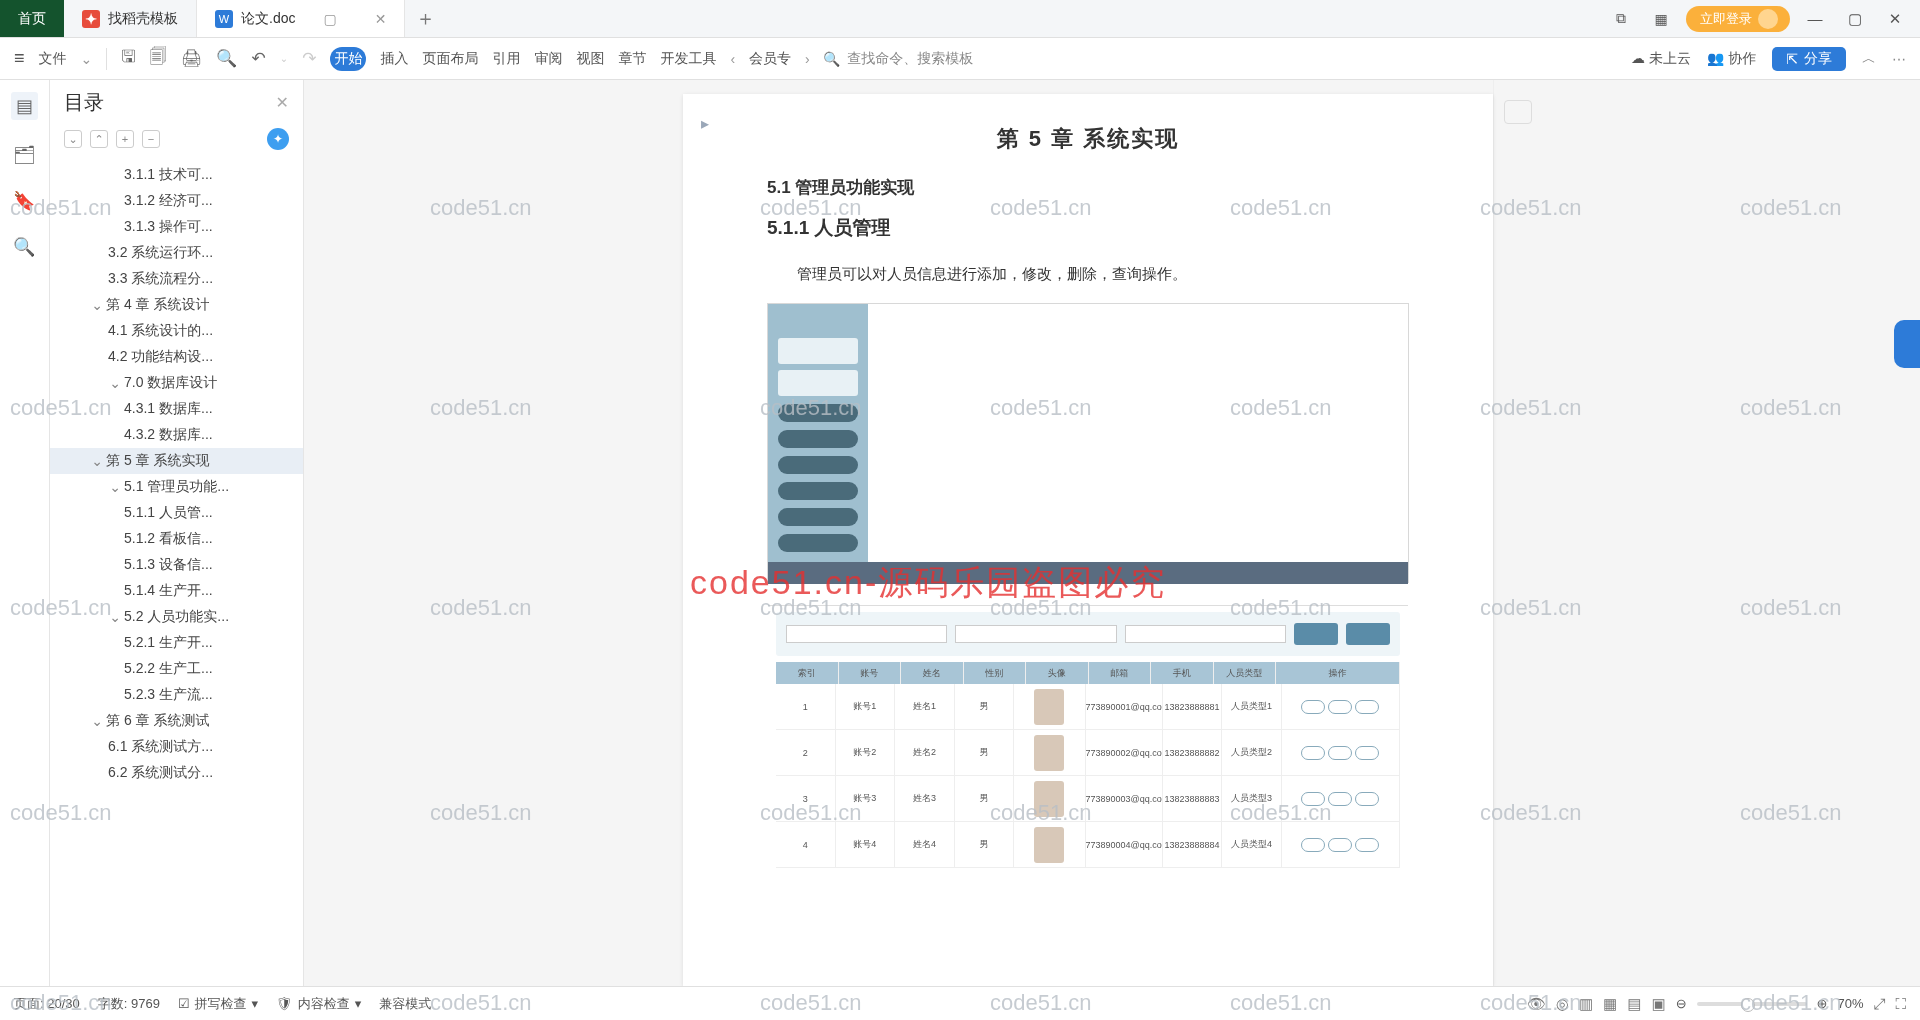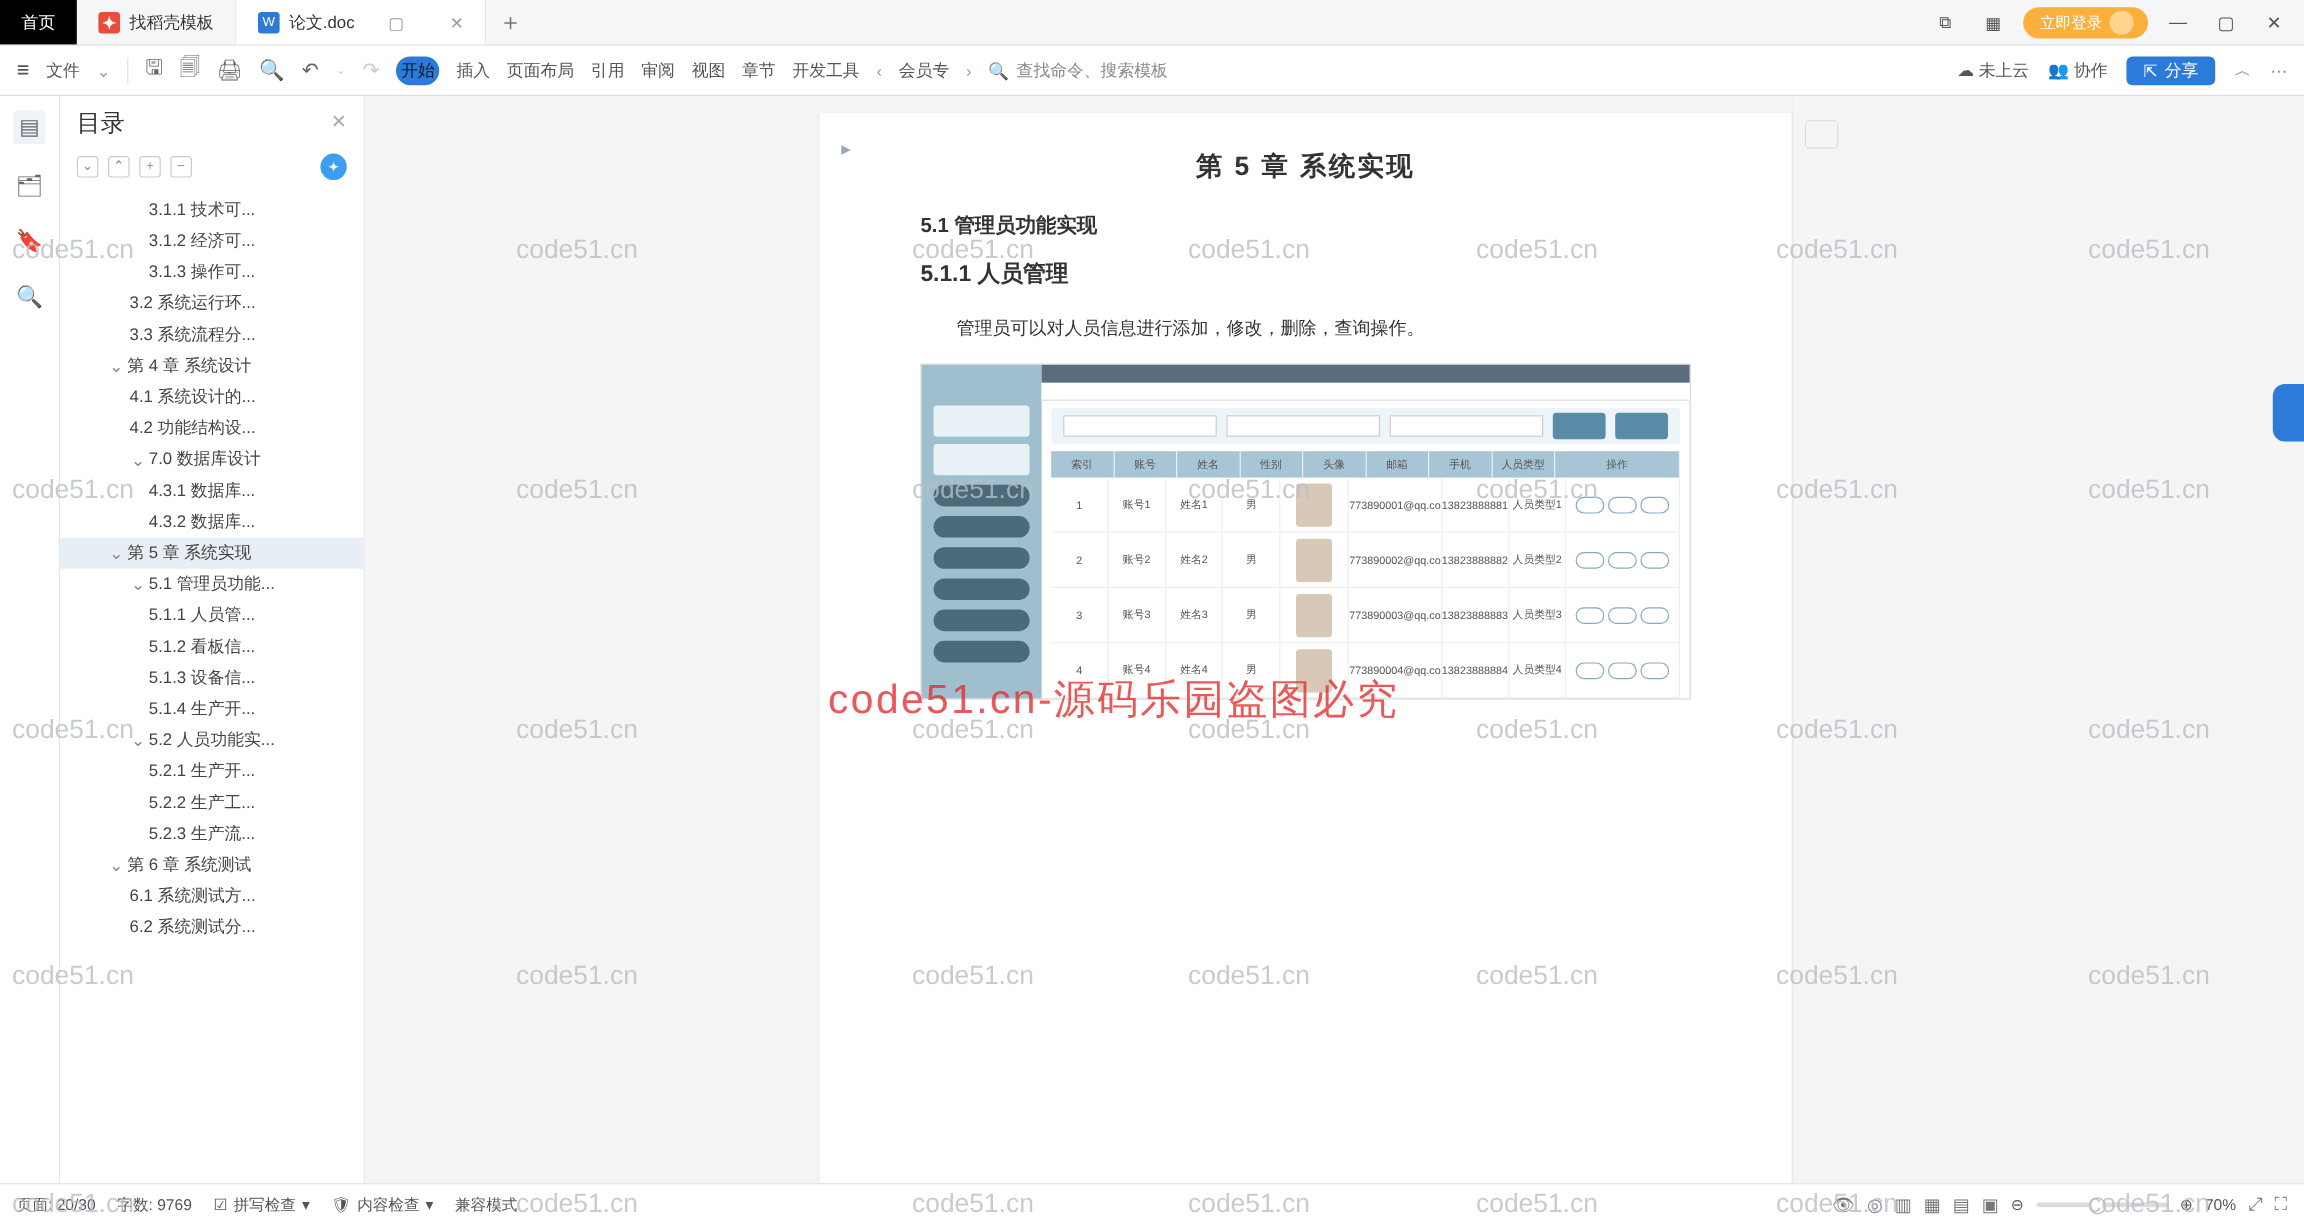--- a/index.html
+++ b/index.html
@@ -1,38 +1,38 @@
 <!DOCTYPE html>
 <html><head>
 <meta charset="utf-8">
 <style>
 *{box-sizing:border-box;margin:0;padding:0;font-family:"Microsoft YaHei",sans-serif}
 body{width:1920px;height:1020px;background:#fff;overflow:hidden;position:relative;font-size:13px;color:#333}
 
 .tabbar{height:38px;background:#f4f6f8;display:flex;align-items:stretch;border-bottom:1px solid #e0e0e0}
 .tab{display:flex;align-items:center;padding:0 18px;gap:8px;border-right:1px solid #e5e5e5;cursor:pointer;font-size:14px}
-.tab.home{background:#000000;color:#fff;border:none}
+.tab.home{background:#14532d;color:#fff;border:none}
 .tab .ico{width:18px;height:18px;display:inline-flex;align-items:center;justify-content:center;border-radius:3px}
 .tab.tmpl .ico{background:#e74c3c;color:#fff;font-weight:bold}
 .tab.doc{background:#fff}
 .tab.doc .ico{background:#2d7bd8;color:#fff;font-size:11px}
 .tab .close{margin-left:30px;color:#999}
 .tab .maxi{margin-left:20px;color:#999}
 .tabbar .plus{width:40px;display:flex;align-items:center;justify-content:center;color:#777;font-size:20px}
 .win-controls{margin-left:auto;display:flex;align-items:center;gap:10px;padding-right:10px}
 .login-btn{background:#fbb03b;color:#fff;border-radius:14px;height:26px;padding:0 12px 0 14px;display:flex;align-items:center;gap:6px;font-size:13px}
 .login-btn .avatar{width:20px;height:20px;border-radius:50%;background:#ffd58f;display:inline-block}
 .wc{width:30px;text-align:center;color:#555;font-size:15px}
 .win-controls .sq{font-size:14px}
 
 .ribbon{height:42px;display:flex;align-items:center;padding:0 14px;gap:14px;border-bottom:1px solid #e0e0e0;font-size:14px;color:#555}
 .ribbon .ham{font-size:18px}
 .ribbon .sep{width:1px;height:22px;background:#e0e0e0}
 .ribbon .ibtn{color:#666;font-size:17px}
-.ribbon .start{background:#2d7bd8;color:#0f172a;border-radius:14px;padding:3px 4px}
+.ribbon .start{background:#2d7bd8;color:#ffffff;border-radius:14px;padding:3px 4px}
 .ribbon .menu-item{cursor:pointer}
 .ribbon .nav-arrow{color:#999}
 .ribbon .search{display:flex;align-items:center;gap:6px;color:#888;flex:0 0 auto}
 .ribbon .cloud{margin-left:auto;display:flex;align-items:center;gap:16px}
 .ribbon .share{background:#2d7bd8;color:#fff;border-radius:5px;padding:3px 14px;display:flex;align-items:center;gap:6px}
 
 .main{display:flex;height:calc(100% - 38px - 42px - 34px)}
 .left-rail{width:50px;border-right:1px solid #e5e5e5;display:flex;flex-direction:column;align-items:center;padding-top:12px;gap:24px;color:#666;font-size:18px}
 .left-rail .r{cursor:pointer}
 .outline{width:254px;border-right:1px solid #e5e5e5;display:flex;flex-direction:column}
@@ -50,21 +50,21 @@
 .tree .lv4{padding-left:74px}
 
 .canvas{flex:1;background:#f5f5f5;display:flex;justify-content:center;overflow:hidden;position:relative}
 .page{width:810px;background:#fff;margin-top:14px;box-shadow:0 1px 4px rgba(0,0,0,.1);padding:30px 84px 20px 84px;position:relative}
 .page h1{font-size:22px;text-align:center;font-weight:600;margin-bottom:22px;letter-spacing:2px}
 .page p{font-size:15px;line-height:2.0;text-align:justify;text-indent:2em;margin-bottom:14px}
 .page h2{font-size:17px;font-weight:600;margin:8px 0 16px 0}
 .page h3{font-size:19px;font-weight:700;margin:6px 0 18px 0}
 .page .fig-cap{text-align:center;font-size:14px;margin-top:6px}
 .page .doc-ico{position:absolute;left:18px;top:20px;color:#9aa7b8;font-size:16px}
-.fig{border:1px solid #d8d8d8;height:280px;background:#fff;display:flex;margin-top:10px}
+.fig{border:1px solid #d8d8d8;height:280px;background:#fff;display:flex;flex-direction:column;margin-top:10px}
 .fig-sb{width:100px;background:#9fbfcf;padding:34px 10px 10px 10px;display:flex;flex-direction:column;gap:6px;align-items:center}
 .fig-sb .sbt{width:80px;height:26px;background:#e8f1f5;border-radius:3px}
 .fig-sb .sbb{width:80px;height:18px;background:#4a6b7a;border-radius:10px;margin-top:2px}
 .fig-main{flex:1;display:flex;flex-direction:column}
 .fig-top{height:22px;background:#5a6c80}
 .fig-bc{height:22px;background:#fff;border-bottom:1px solid #ddd}
 .fig-filter{height:44px;background:#eef5f8;margin:6px 8px;border-radius:3px;display:flex;align-items:center;gap:8px;padding:0 10px}
 .fig-filter .fi{flex:1;height:18px;background:#fff;border:1px solid #ccc}
 .fig-filter .fb{width:44px;height:22px;background:#5a8ca8;border-radius:3px}
 .fig-tbl{flex:1;margin:0 8px}

